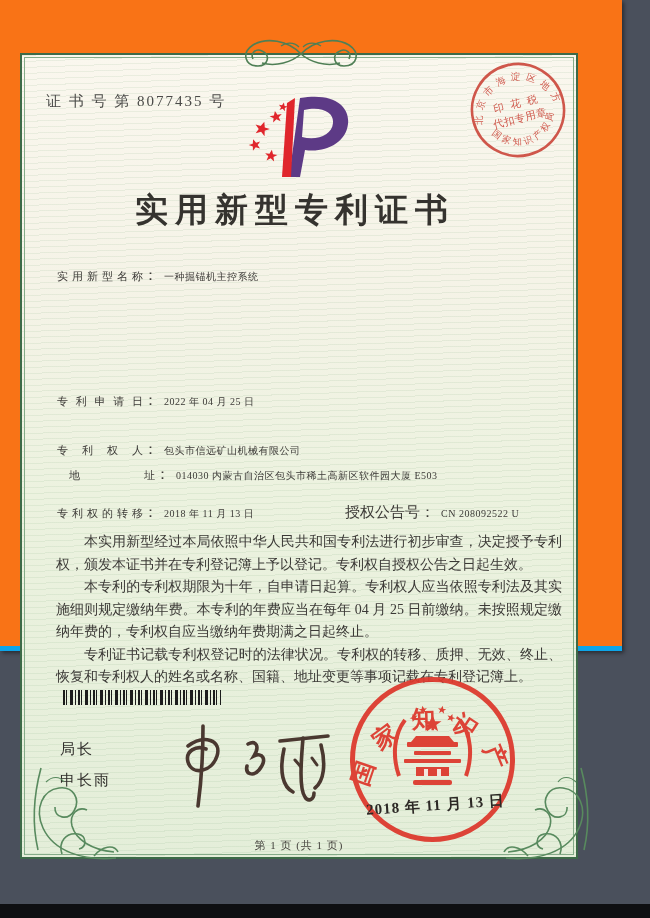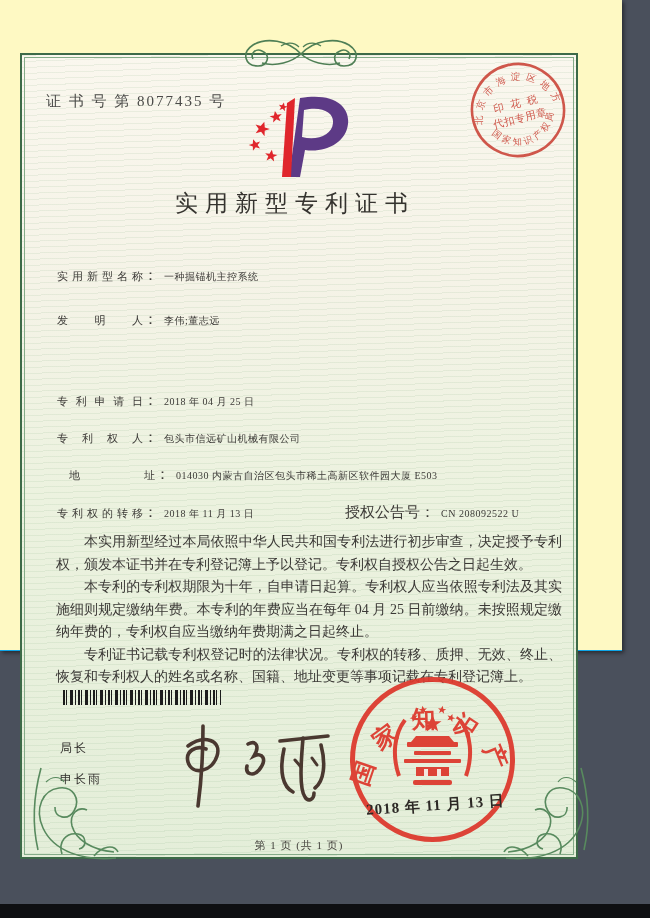--- a/index.html
+++ b/index.html
@@ -10,42 +10,42 @@
     background:#4a505c;
     overflow:hidden;
     font-family:"Liberation Serif","DejaVu Serif",serif;
   }
   .bottom-strip {
     position:absolute; left:0; top:904px; width:650px; height:14px;
     background:#0e0f12;
   }
   .page {
     position:absolute; left:0; top:0; width:622px; height:651px;
-    background:#fef9c3;
-    border-bottom:1px solid #0ea5e9;
+    background:#f97316;
+    border-bottom:5px solid #0ea5e9;
     box-shadow:2px 2px 4px rgba(0,0,0,0.45);
   }
   .frame {
     position:absolute; left:20px; top:53px; width:558px; height:806px;
     border:2.5px solid #3d6a48;
     background:
       repeating-linear-gradient(178deg, rgba(124,170,124,0.13) 0 1px, rgba(0,0,0,0) 1px 6px),
       linear-gradient(180deg, #faf7ee 0%, #f5f3e7 28%, #ecf2df 55%, #e4eed9 100%);
   }
   .frame-inner {
     position:absolute; left:2px; top:2px; right:2px; bottom:2px;
     border:1px solid #84ab88;
   }
   .abs { position:absolute; }
   .cert-number {
     left:46px; top:92px; font-size:15px; color:#4a4a48; letter-spacing:2px;
   }
   .title {
     left:0; top:188px; width:590px; text-align:center;
-    font-size:23px; color:#35332f; letter-spacing:7px; font-weight:normal;
+    font-size:33px; color:#35332f; letter-spacing:7px; font-weight:bold;
   }
   .field-row { left:57px; font-size:15px; color:#3c3a37; white-space:nowrap; }
   .field-label {
     display:inline-block; width:86px; text-align:justify; text-align-last:justify;
     font-size:11px; vertical-align:baseline;
   }
   .colon { margin-right:6px; }
   .field-value { font-size:10px; letter-spacing:0.5px; }
   .grant-no { left:345px; top:503px; font-size:15px; color:#3c3a37; white-space:nowrap; }
   .body-text {
@@ -55,21 +55,21 @@
   .body-text p { text-indent:2em; margin:0; }
   .barcode {
     left:63px; top:690px; width:158px; height:15px;
     background:repeating-linear-gradient(90deg,
       #1c1c1c 0 2px, rgba(0,0,0,0) 2px 3px,
       #1c1c1c 3px 4px, rgba(0,0,0,0) 4px 7px,
       #1c1c1c 7px 10px, rgba(0,0,0,0) 10px 12px,
       #1c1c1c 12px 13px, rgba(0,0,0,0) 13px 15px);
   }
   .signer-title, .signer-name {
-    left:60px; font-size:12px; color:#2f2d2a; letter-spacing:2px;
+    left:60px; font-size:15px; color:#2f2d2a; letter-spacing:2px;
     font-family:"Liberation Sans","DejaVu Sans",sans-serif;
   }
   .signer-title { top:740px; }
   .signer-name  { top:771px; }
   .seal-date {
     left:366px; top:796px; font-size:15px; font-weight:bold; color:#2c2825;
     letter-spacing:1px; transform:rotate(-4deg); white-space:nowrap;
   }
   .footer {
     left:20px; top:838px; width:558px; text-align:center;
@@ -127,27 +127,24 @@
     </text>
     <text x="50" y="47" text-anchor="middle" font-size="10.5" fill="#cc4a3e" letter-spacing="2" font-family="'Liberation Serif','DejaVu Serif',serif">印 花 税</text>
     <text x="50" y="62" text-anchor="middle" font-size="10.5" fill="#cc4a3e" letter-spacing="0.5" font-family="'Liberation Serif','DejaVu Serif',serif">代扣专用章</text>
   </svg>
 
   <div class="abs title">实用新型专利证书</div>
 
   <div class="abs field-row" style="top:266px;">
     <span class="field-label">实用新型名称</span><span class="colon">：</span><span class="field-value">一种掘锚机主控系统</span>
   </div>
-  <div class="abs field-row" style="top:310px;">
-    <span class="field-label">发明人</span><span class="colon">：</span><span class="field-value">李伟;董志远</span>
-  </div>
   <div class="abs field-row" style="top:391px;">
-    <span class="field-label">专利申请日</span><span class="colon">：</span><span class="field-value">2018 年 04 月 25 日</span>
-  </div>
-  <div class="abs field-row" style="top:428px;">
+    <span class="field-label">专利申请日</span><span class="colon">：</span><span class="field-value">2022 年 04 月 25 日</span>
+  </div>
+  <div class="abs field-row" style="top:440px;">
     <span class="field-label">专利权人</span><span class="colon">：</span><span class="field-value">包头市信远矿山机械有限公司</span>
   </div>
   <div class="abs field-row" style="top:465px;margin-left:12px;">
     <span class="field-label">地址</span><span class="colon">：</span><span class="field-value">014030 内蒙古自治区包头市稀土高新区软件园大厦 E503</span>
   </div>
   <div class="abs field-row" style="top:503px;">
     <span class="field-label">专利权的转移</span><span class="colon">：</span><span class="field-value">2018 年 11 月 13 日</span>
   </div>
   <div class="abs grant-no">
     <span>授权公告号</span><span class="colon">：</span><span class="field-value">CN 208092522 U</span>

